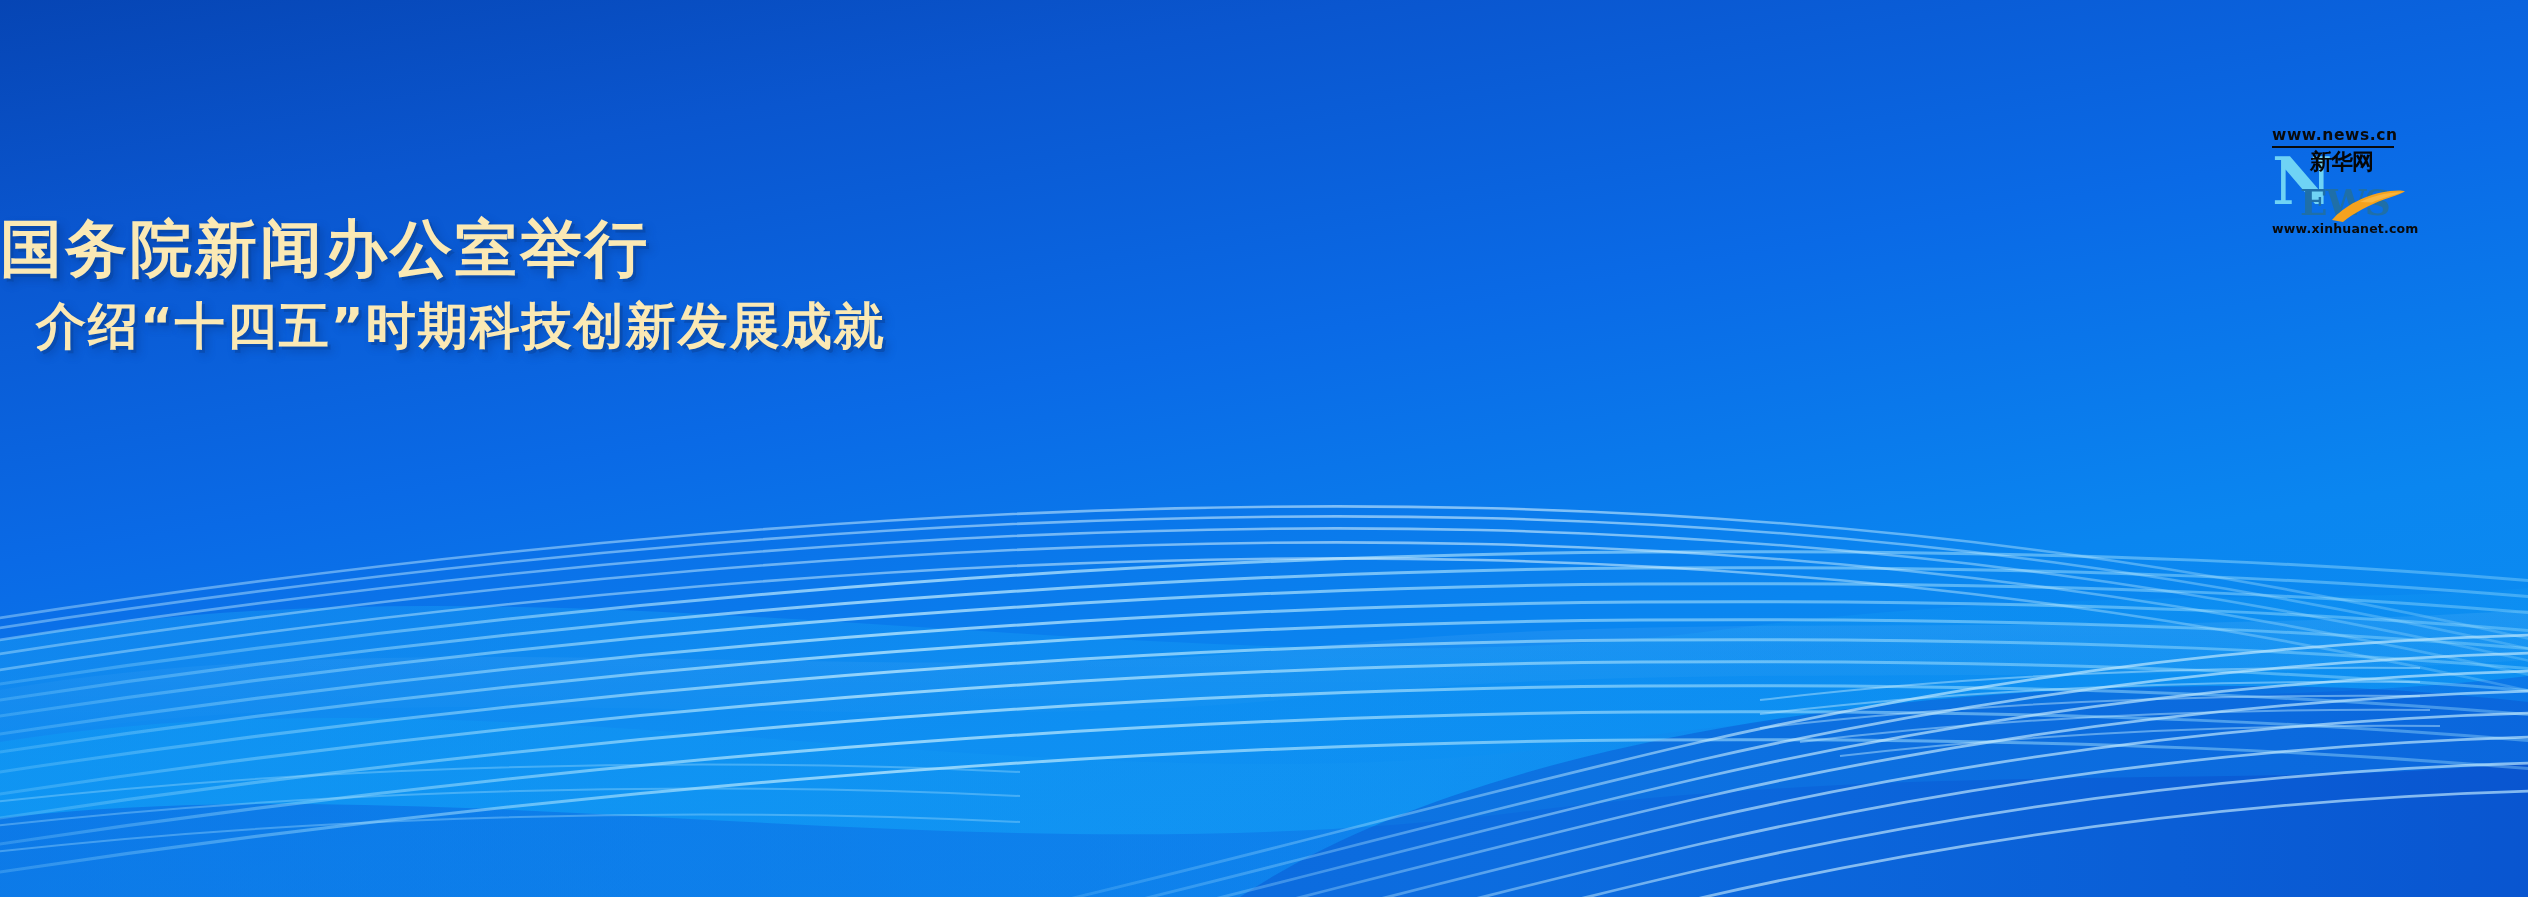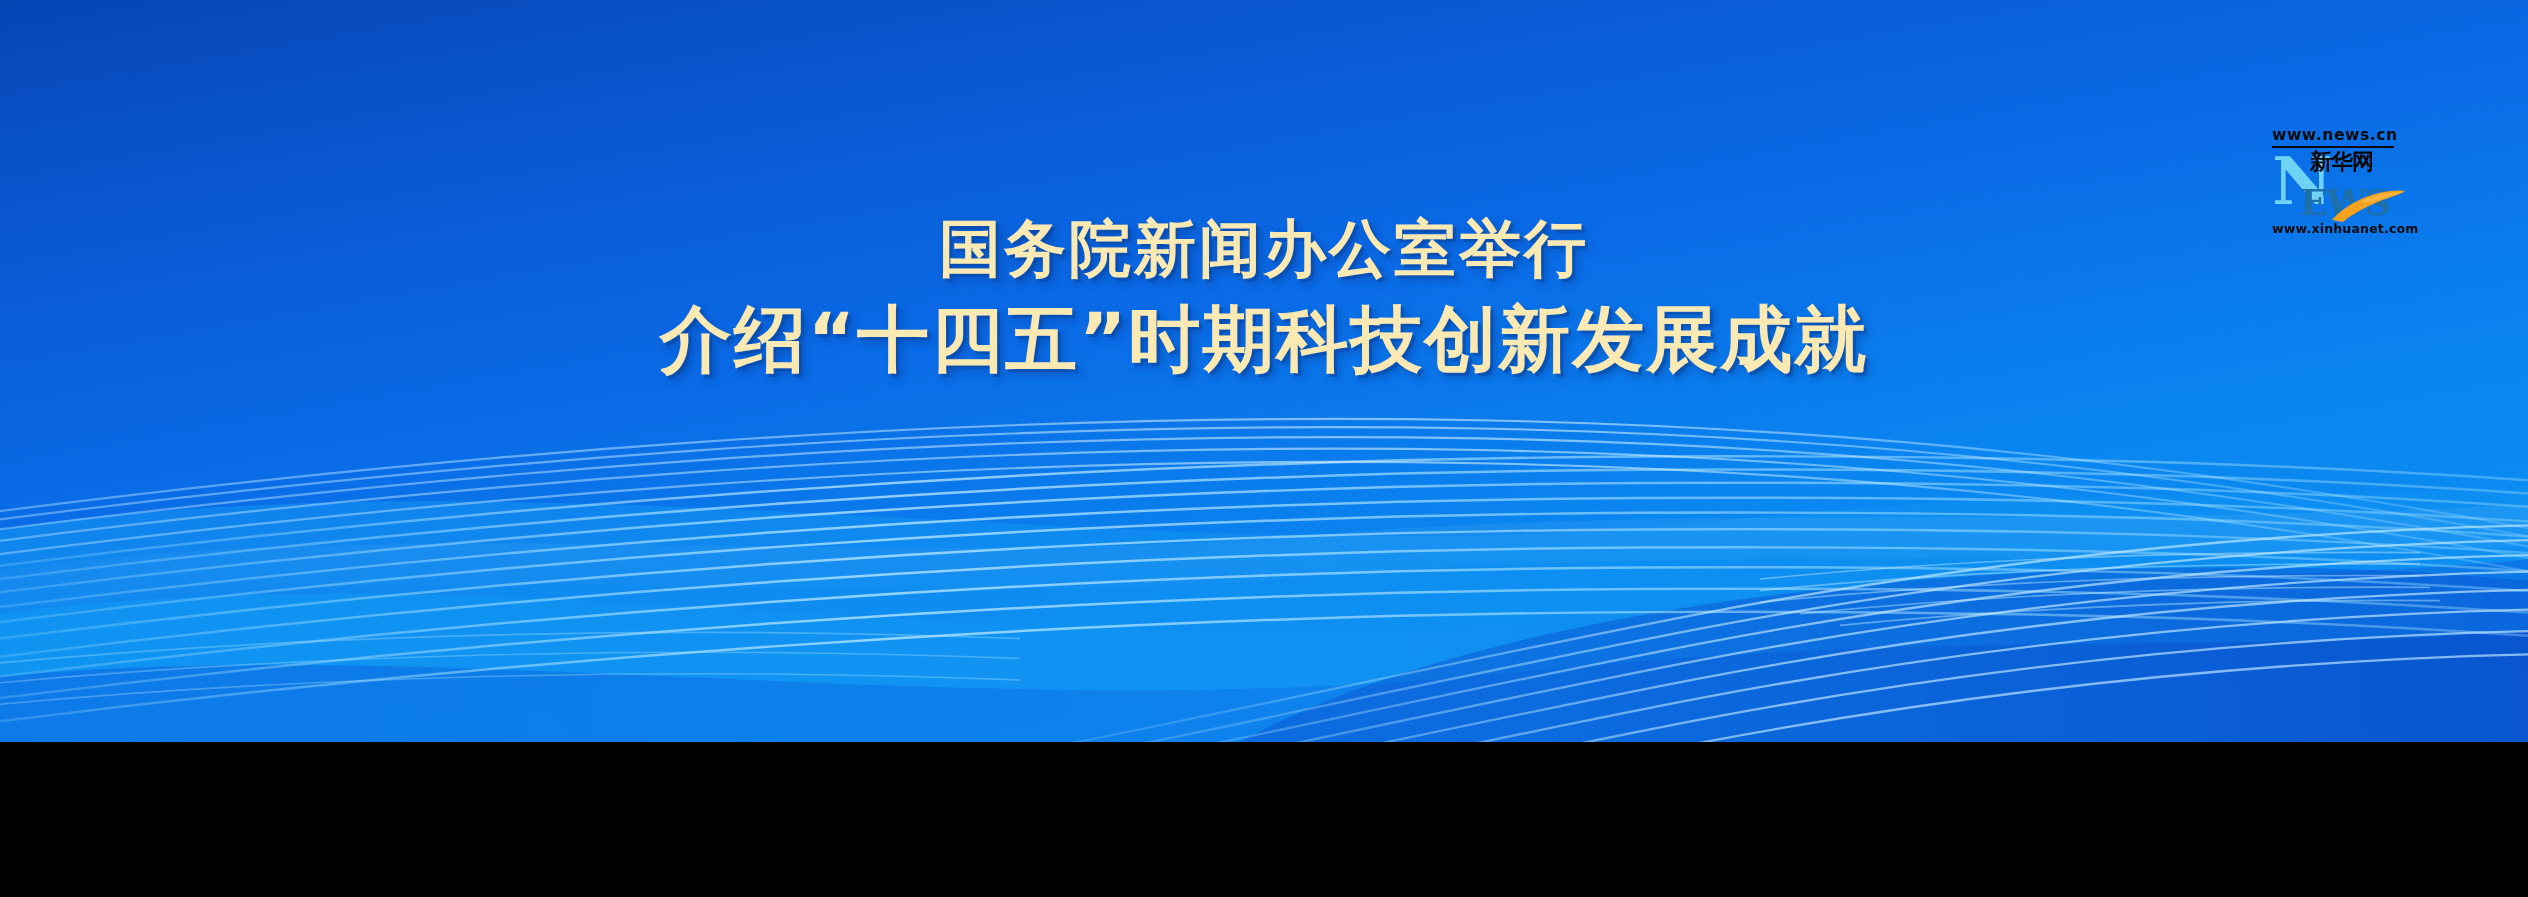--- a/index.html
+++ b/index.html
@@ -3,21 +3,21 @@
 <meta charset="utf-8">
 <style>
   html, body {
     margin: 0;
     padding: 0;
     background: #000;
   }
   #banner {
     position: relative;
     width: 2528px;
-    height: 742px;
+    height: 897px;
     overflow: hidden;
     font-family: "DejaVu Sans", "Liberation Sans", sans-serif;
     background: linear-gradient(170deg, #0645b4 0%, #0a56cf 18%, #0a6ae6 42%, #0a86f0 68%, #0d93f2 100%);
   }
 
   
   .bg-layer {
     position: absolute;
     inset: 0;
     pointer-events: none;
@@ -104,21 +104,21 @@
     margin-top: 1px;
     white-space: nowrap;
   }
 
   
   #headline-block {
     position: absolute;
     left: 0;
     right: 0;
     top: 214px;
-    text-align: center;
+    text-align: left;
   }
   .head-line {
     color: #fbe9b4;
     font-family: "DejaVu Sans", "Liberation Sans", sans-serif;
     font-weight: 700;
     white-space: nowrap;
     text-shadow:
        3px 3px 0 rgba(10, 70, 160, 0.55),
        5px 5px 9px rgba(6, 50, 130, 0.40);
   }
@@ -127,24 +127,25 @@
     letter-spacing: 3px;
     line-height: 1.12;
   }
   #head-line-2 {
     font-size: 72px;
     letter-spacing: 2px;
     line-height: 1.18;
     margin-top: 18px;
   }
   #head-line-3 {
-    font-size: 72px;
+    font-size: 50px;
     letter-spacing: 2px;
     line-height: 1.18;
     margin-top: 14px;
+    margin-left: 36px;
   }
   #event-date {
     margin-top: 42px;
     color: #fdf0c8;
     font-family: "DejaVu Sans", "Liberation Sans", sans-serif;
     font-size: 40px;
     font-weight: 400;
     letter-spacing: 1px;
     text-shadow: 2px 2px 6px rgba(6, 50, 130, 0.45);
     white-space: nowrap;

